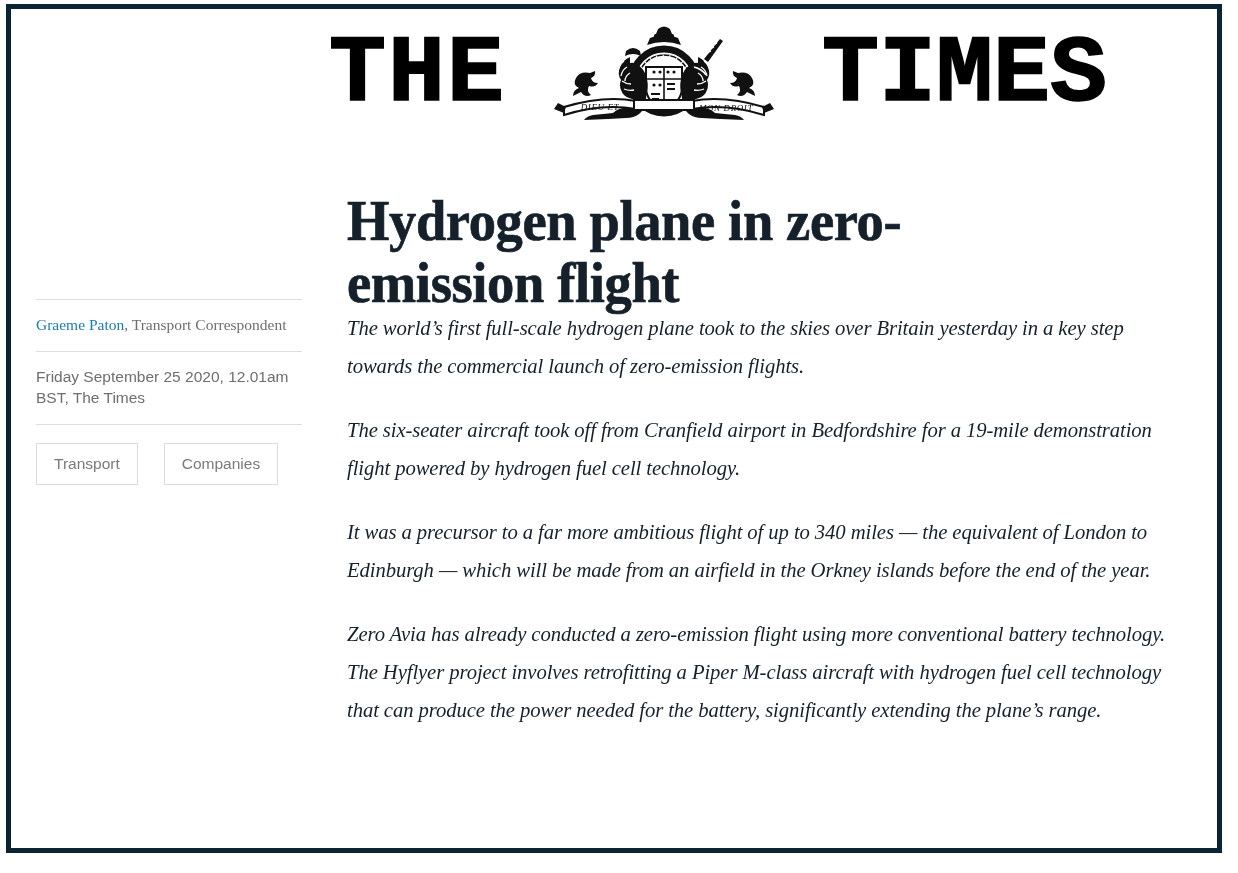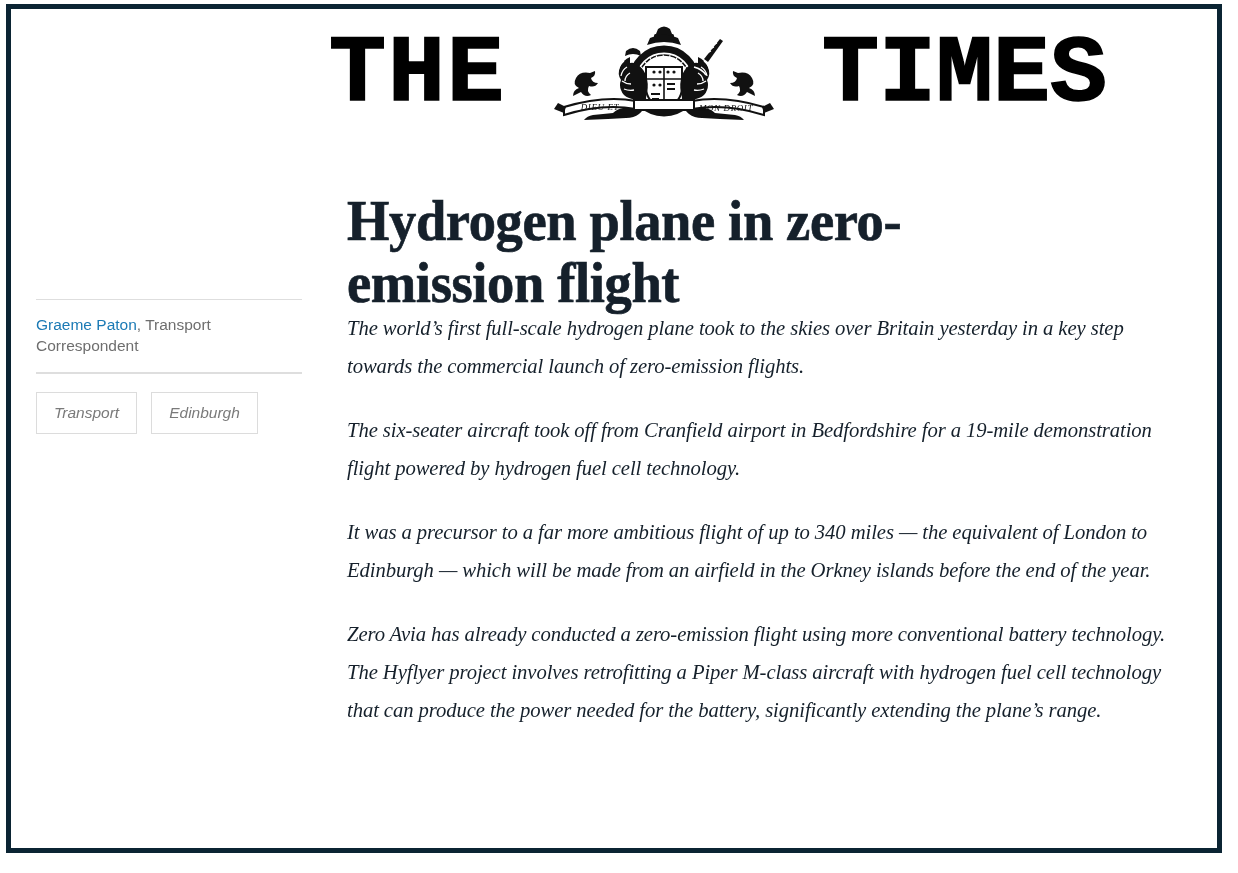--- a/index.html
+++ b/index.html
@@ -96,35 +96,35 @@
   .rule {
     height: 1px;
     background: #dedede;
     width: 266px;
   }
   .byline {
     padding: 14px 0 16px 0;
     font-size: 15.5px;
     line-height: 21px;
     color: #6e6e6e;
+    font-family: Liberation Serif, serif;
   }
   .byline-author {
     color: #1b7ab5;
   }
   .dateline {
     padding: 14px 0 16px 0;
     font-size: 15.5px;
     line-height: 21px;
     color: #6e6e6e;
   }
   .tags {
     padding-top: 18px;
     display: flex;
-    gap: 14px;
-    font-style: italic;
+    gap: 26px;
   }
   .tag {
     border: 1px solid #dcdcdc;
     background: #ffffff;
     color: #7a7a7a;
     font-size: 15.5px;
     line-height: 40px;
     height: 42px;
     padding: 0 17px;
     box-sizing: border-box;
@@ -237,26 +237,27 @@
 
     <div class="sidebar">
       <div class="rule"></div>
 
       <div class="byline">
         <span class="byline-author">Graeme Paton</span><span>, Transport Correspondent</span>
       </div>
 
       <div class="rule"></div>
 
+      <div class="dateline">Friday September 25 2020, 12.01am BST, The Times</div>
 
       <div class="rule"></div>
 
       <div class="tags">
         <div class="tag">Transport</div>
-        <div class="tag">Edinburgh</div>
+        <div class="tag">Companies</div>
       </div>
     </div>
 
     <div class="body-col">
       <p>The world’s first full-scale hydrogen plane took to the skies over Britain yesterday in a key step towards the commercial launch of zero-emission flights.</p>
       <p>The six-seater aircraft took off from Cranfield airport in Bedfordshire for a 19-mile demonstration flight powered by hydrogen fuel cell technology.</p>
       <p>It was a precursor to a far more ambitious flight of up to 340 miles — the equivalent of London to Edinburgh — which will be made from an airfield in the Orkney islands before the end of the year.</p>
       <p>Zero Avia has already conducted a zero-emission flight using more conventional battery technology. The Hyflyer project involves retrofitting a Piper M-class aircraft with hydrogen fuel cell technology that can produce the power needed for the battery, significantly extending the plane’s range.</p>
     </div>
 

